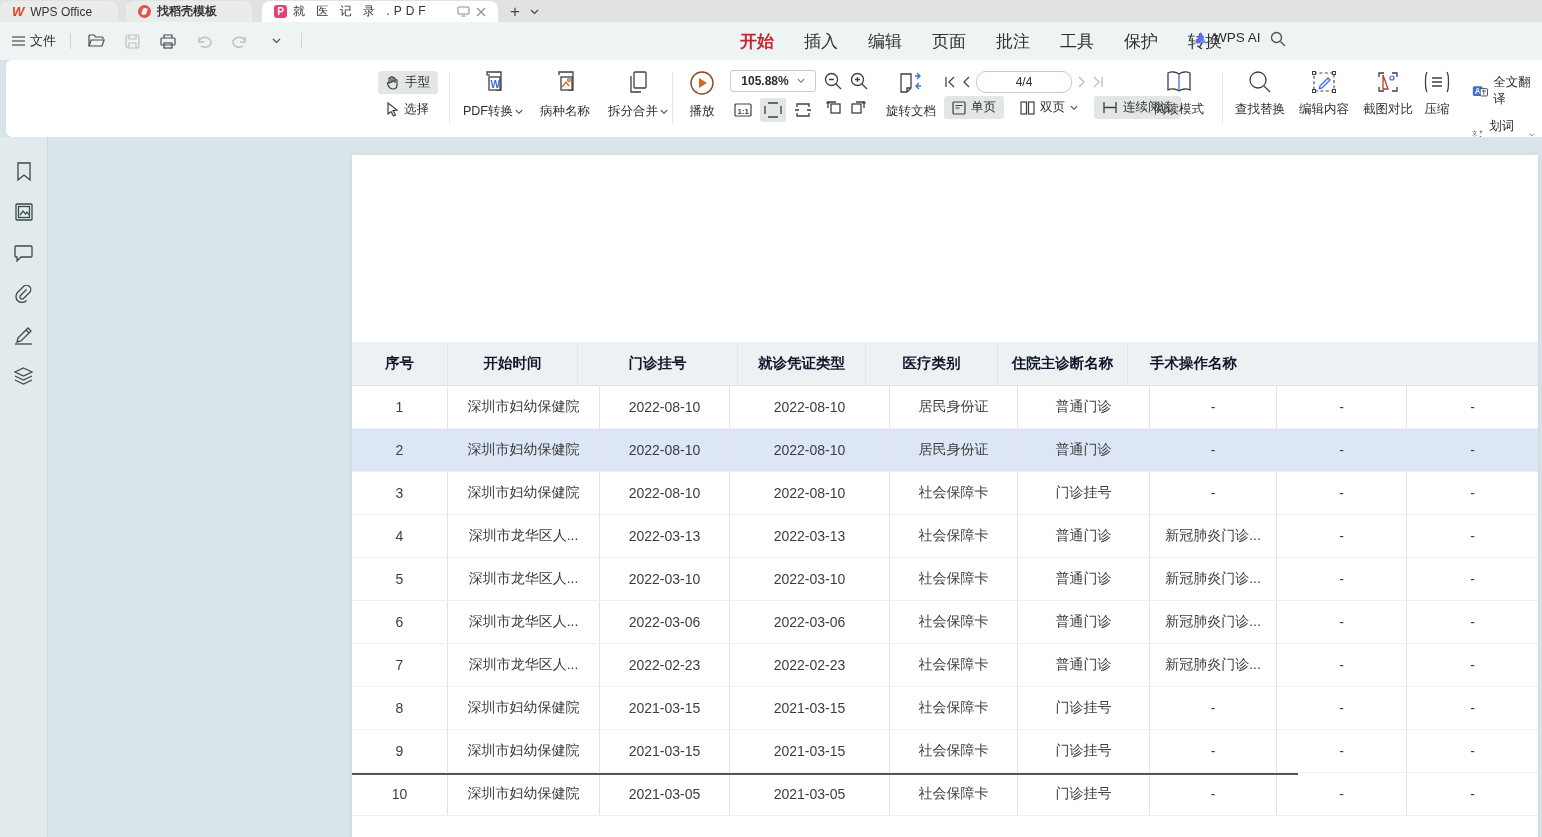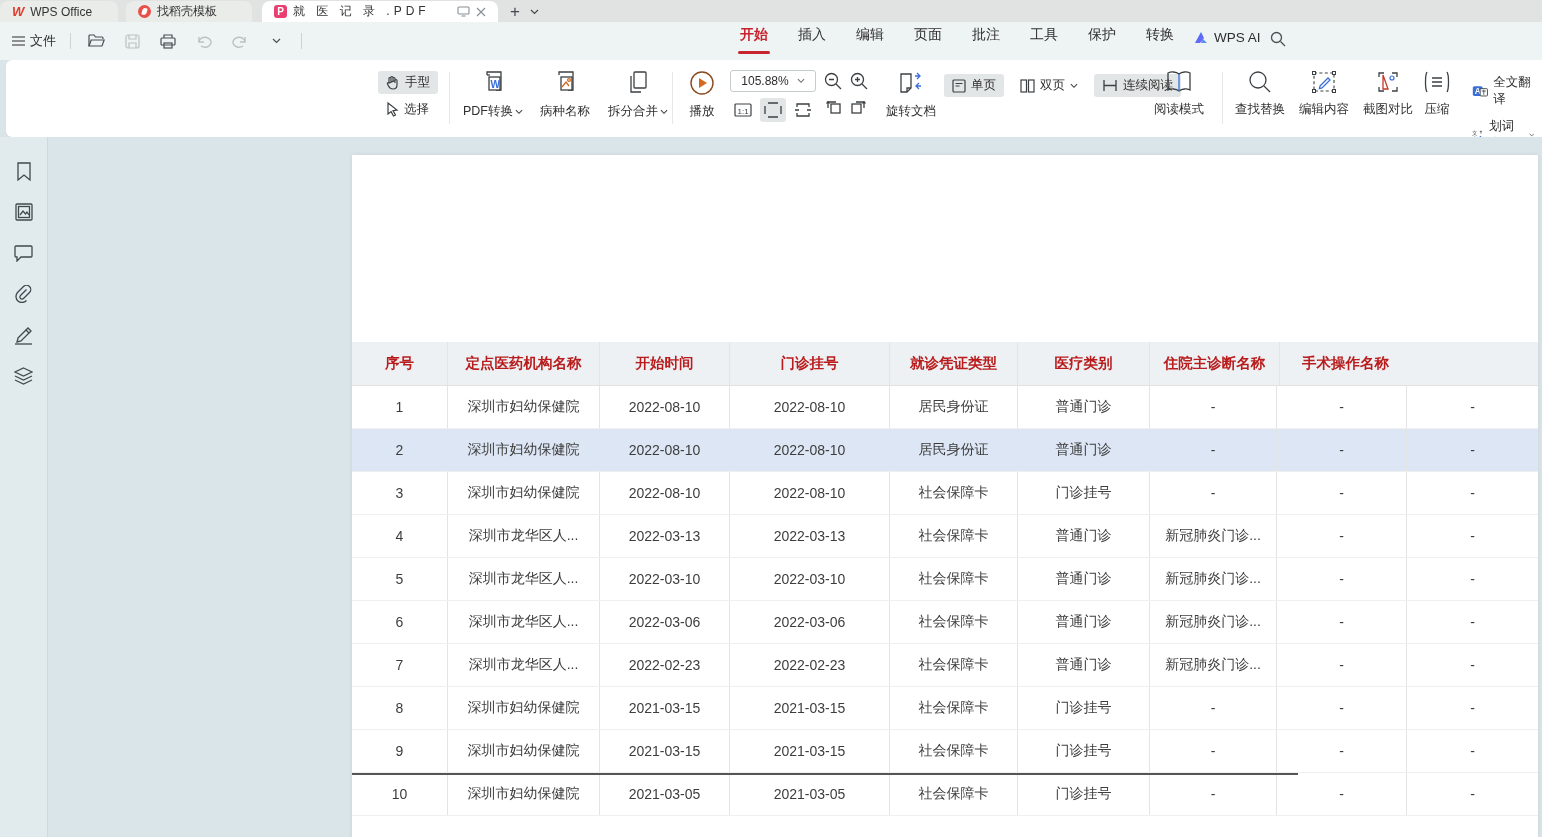--- a/index.html
+++ b/index.html
@@ -7,21 +7,21 @@
     font-family:"Liberation Sans","DejaVu Sans",sans-serif; }
   .app { position:relative; width:1542px; height:837px; background:#dae5e9; }
 
   
   .tabbar { position:absolute; top:0; left:0; right:0; height:22px;
     background:#e0e3e2; display:flex; align-items:flex-end; }
   .tab { height:21px; display:flex; align-items:center; gap:6px; padding:0 12px;
     font-size:12px; color:#333; background:#eaecea; border-radius:8px 8px 0 0;
     margin-right:4px; cursor:default; }
   .tab.first { width:118px; margin-left:0; }
-  .tab.docer { width:126px; margin-left:4px; }
+  .tab.docer { width:126px; margin-left:4px;font-weight:bold; }
   .tab.active { background:#ffffff; width:236px; margin-left:6px; }
   .tab .ttl { white-space:nowrap; overflow:hidden; }
   .tab.active .ttl { letter-spacing:4px; flex:1; }
   .wlogo { color:#e03e2d; font-weight:800; font-size:13px; font-style:italic; }
   .dlogo { width:13px; height:13px; border-radius:50%; background:#e8504a; position:relative; flex:none;}
   .dlogo::after{content:""; position:absolute; left:4px; top:3px; width:5px; height:7px;
     background:#fff; border-radius:60% 10% 60% 10%; transform:rotate(12deg);}
   .plogo { width:13px; height:13px; border-radius:3px; background:#e94071; color:#fff;
     font-size:10px; font-weight:700; display:flex; align-items:center; justify-content:center; flex:none;}
   .tabico { color:#8a9094; font-size:12px; line-height:1; }
@@ -30,21 +30,21 @@
   svg.ic { display:block; }
 
   
   .menubar { position:absolute; top:22px; left:0; right:0; height:38px;
     background:#eef3f3; display:flex; align-items:center; }
   .mb-left { display:flex; align-items:center; gap:14px; padding-left:12px; }
   .filebtn { display:flex; align-items:center; gap:5px; font-size:13px; color:#2e2e2e; }
   .vdiv { width:1px; height:16px; background:#cdd3d3; }
   .qbtn { display:flex; align-items:center; justify-content:center; width:22px; height:22px; }
   .menu-items { position:absolute; left:738px; top:0; height:38px; display:flex;
-    align-items:flex-start; gap:26px; font-size:14px; color:#2f2f2f; }
+    align-items:center; gap:26px; font-size:17px; color:#2f2f2f; }
   .mi { position:relative; padding:4px 2px; cursor:default; }
   .mi.active { color:#c7242f; font-weight:700; }
   .mi.active::after { content:""; position:absolute; left:0; right:0; bottom:-6px;
     height:3px; border-radius:2px; background:#c7242f; }
   .wpsai { position:absolute; left:1193px; top:8px; display:flex; align-items:center;
     gap:5px; font-size:13.5px; color:#2f2f2f; }
   .mb-search { position:absolute; left:1270px; top:9px; }
 
   
   .ribbon { position:absolute; top:60px; left:6px; right:0; height:77px;
@@ -80,21 +80,21 @@
   .page { position:absolute; left:352px; top:18px; width:1186px; height:760px;
     background:#fff; box-shadow:0 0 5px rgba(0,0,0,.08); }
 
   
   .pdftable { position:absolute; left:0; top:187px; width:1186px; font-size:14px; color:#3d3d3d; }
   .thead { display:flex; background:#eef1f4; height:44px; border-bottom:1px solid #e2e2e2;}
   .trow { display:flex; height:43px; background:#fff; border-bottom:1px solid #efefef; }
   .trow.hl { background:#dce6f4; }
   .cell { display:flex; align-items:center; justify-content:center;
     border-right:1px solid #e4e4e4; white-space:nowrap; overflow:hidden; }
-  .thead .cell { font-weight:700; color:#b91c1c; font-size:14.5px; }
+  .thead .cell { font-weight:700; color:#0f172a; font-size:14.5px; }
   .c0{width:96px}.c1{width:152px}.c2{width:130px}.c3{width:160px}.c4{width:128px}
   .c5{width:132px}.c6{width:127px}.c7{width:130px}.c8{width:131px; border-right:none;}
   .bottomline { position:absolute; left:0; top:618px; width:946px; height:2px; background:#555; }
 </style>
 </head>
 <body>
 
 <div class="app">
 
   <div class="tabbar">
@@ -271,21 +271,21 @@
     <div class="bigbtn" style="left:674px; width:44px;">
       <svg class="ic" width="26" height="26" viewBox="0 0 26 26" fill="none">
         <circle cx="13" cy="13" r="11" stroke="#8a4a1f" stroke-width="1.4"></circle>
         <path d="M10 8l8 5-8 5z" fill="#d2691e"></path>
         </svg>
       <span class="lbl">
           <span>播放</span>
         </span>
     </div>
 
-    <div class="rg" style="left:724px; top:10px;">
+    <div class="rg" style="left:724px; top:10px;font-weight:bold;">
       <div class="combo">
         <span>105.88%</span>
         <svg class="chev" viewBox="0 0 9 6" fill="none" stroke="#6a6f6f" stroke-width="1.2">
             <path d="M1 1l3.5 3.5L8 1"></path>
           </svg>
       </div>
       <div class="navrow" style="margin-top:6px; gap:4px;">
         <span class="sq">
           <svg class="ic" width="18" height="14" viewBox="0 0 18 14" fill="none" stroke="#3c4043" stroke-width="1.2">
             <rect x="1" y="1" width="16" height="12" rx="1"></rect>
@@ -344,20 +344,43 @@
           <path d="M10 22v-4h4"></path>
         <path d="M18 6h5M20 3l3 3-3 3" stroke="#3a6fd8"></path>
           <path d="M24 16h-5M22 19l-3-3 3-3" stroke="#3a6fd8"></path>
         </svg>
       <span class="lbl">
           <span>旋转文档</span>
         </span>
     </div>
 
     <div class="rg" style="left:938px; top:11px;">
+      <div class="navrow">
+        <span>
+          <svg class="ic" width="12" height="12" viewBox="0 0 12 12" fill="none" stroke="#474747" stroke-width="1.3">
+              <path d="M2 1v10M10 1L5 6l5 5"></path>
+            </svg>
+          </span>
+        <span>
+          <svg class="ic" width="8" height="12" viewBox="0 0 8 12" fill="none" stroke="#474747" stroke-width="1.3">
+              <path d="M7 1L2 6l5 5"></path>
+            </svg>
+          </span>
+        <input class="pageinput" value="4/4" style="">
+        <span>
+          <svg class="ic" width="8" height="12" viewBox="0 0 8 12" fill="none" stroke="#b8bdbd" stroke-width="1.3">
+              <path d="M1 1l5 5-5 5"></path>
+            </svg>
+          </span>
+        <span>
+          <svg class="ic" width="12" height="12" viewBox="0 0 12 12" fill="none" stroke="#b8bdbd" stroke-width="1.3">
+              <path d="M10 1v10M2 1l5 5-5 5"></path>
+            </svg>
+          </span>
+      </div>
       <div class="navrow" style="margin-top:3px; gap:8px;">
         <span class="pill sel">
           <svg class="ic" width="14" height="14" viewBox="0 0 14 14" fill="none" stroke="#3c4043" stroke-width="1.2">
             <rect x="1" y="1" width="12" height="12" rx="1"></rect>
               <path d="M3.5 4.5h7M3.5 7h4"></path>
             </svg>
           <span>单页</span>
           </span>
         <span class="pill">
           <svg class="ic" width="15" height="14" viewBox="0 0 15 14" fill="none" stroke="#3c4043" stroke-width="1.2">
@@ -497,21 +520,20 @@
             <path d="M1 9l8.5 4L18 9"></path>
             <path d="M1 13l8.5 4L18 13"></path>
           </svg>
         </span>
     </div>
 
     <div class="page">
       <div class="pdftable">
         <div class="thead">
             <div class="cell c0">序号</div>
-            <div class="cell c1">定点医药机构名称</div>
             <div class="cell c2">开始时间</div>
             <div class="cell c3">门诊挂号</div>
             <div class="cell c4">就诊凭证类型</div>
             <div class="cell c5">医疗类别</div>
             <div class="cell c7">住院主诊断名称</div>
             <div class="cell c8">手术操作名称</div>
           </div>
         <div>
             <div class="trow">
               <div class="cell c0">1</div>

